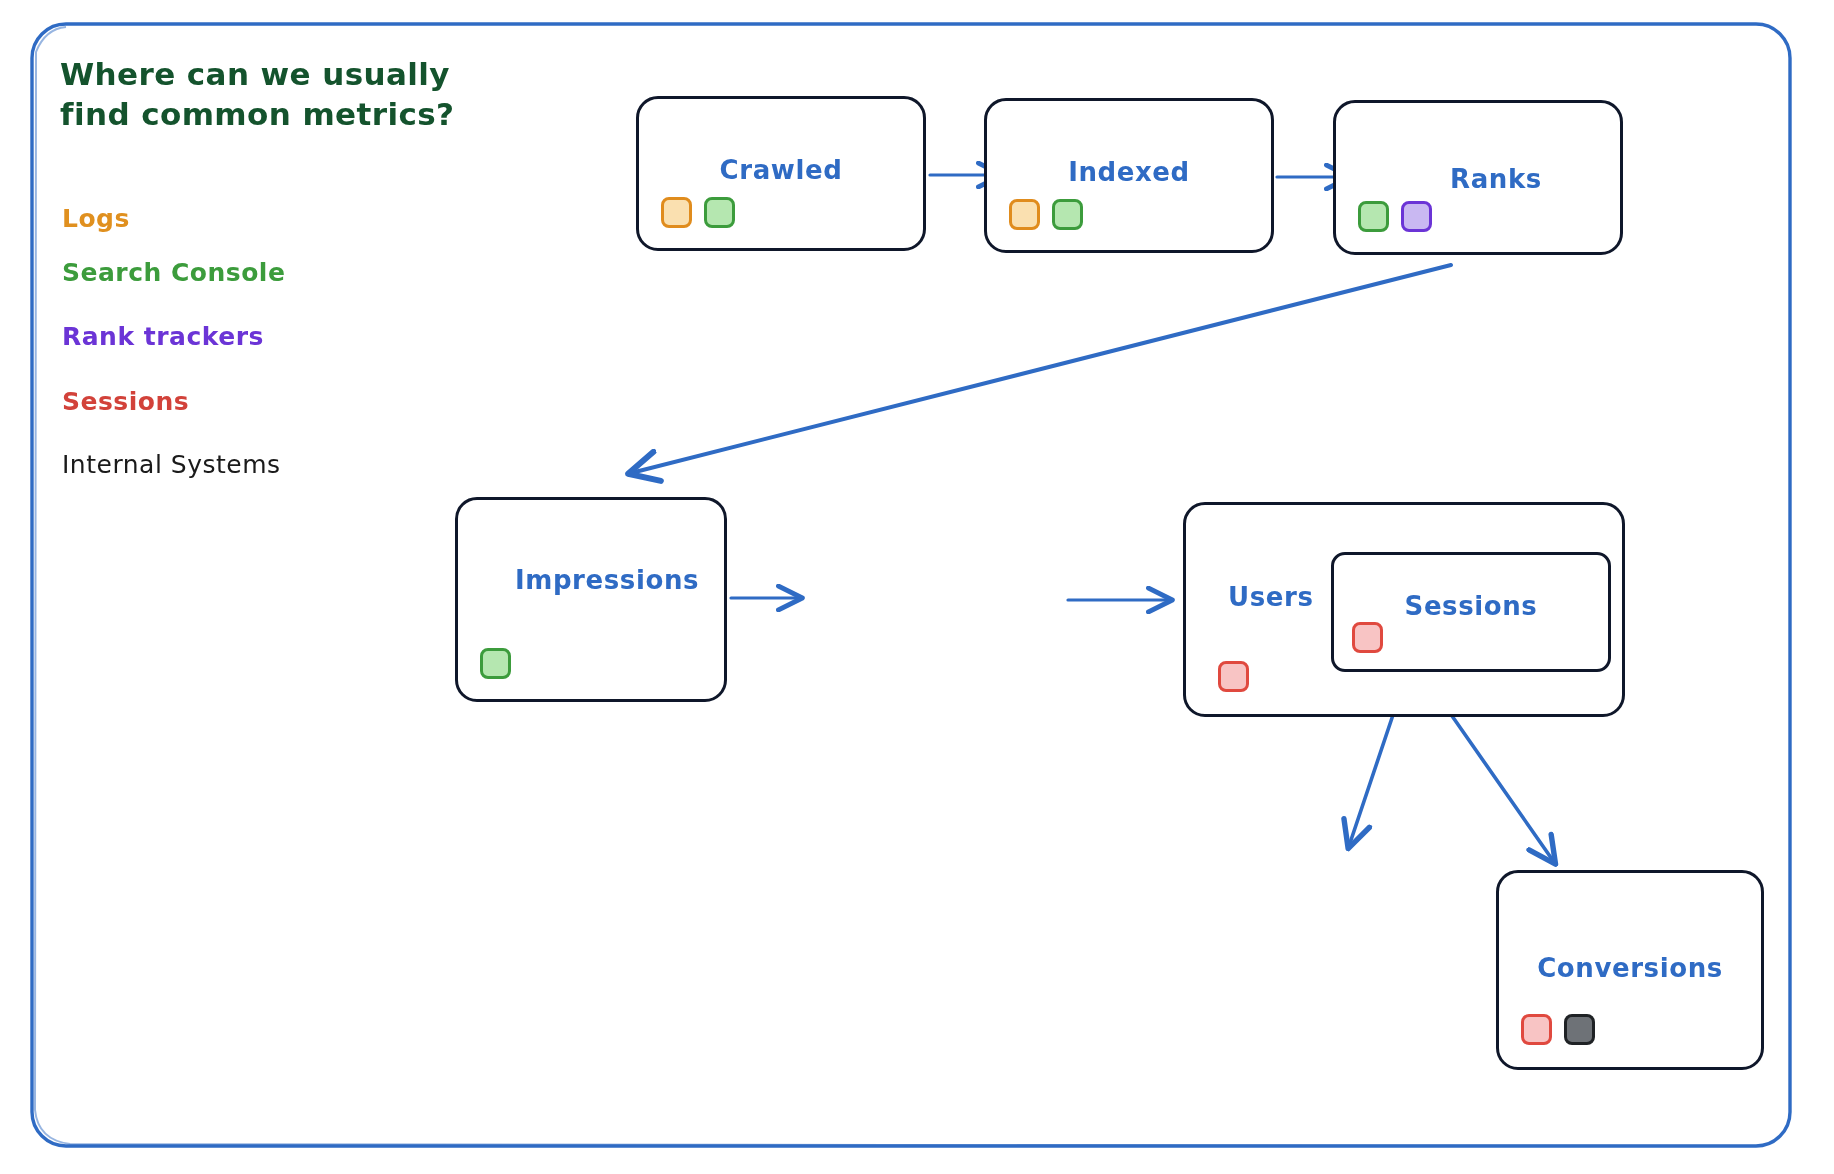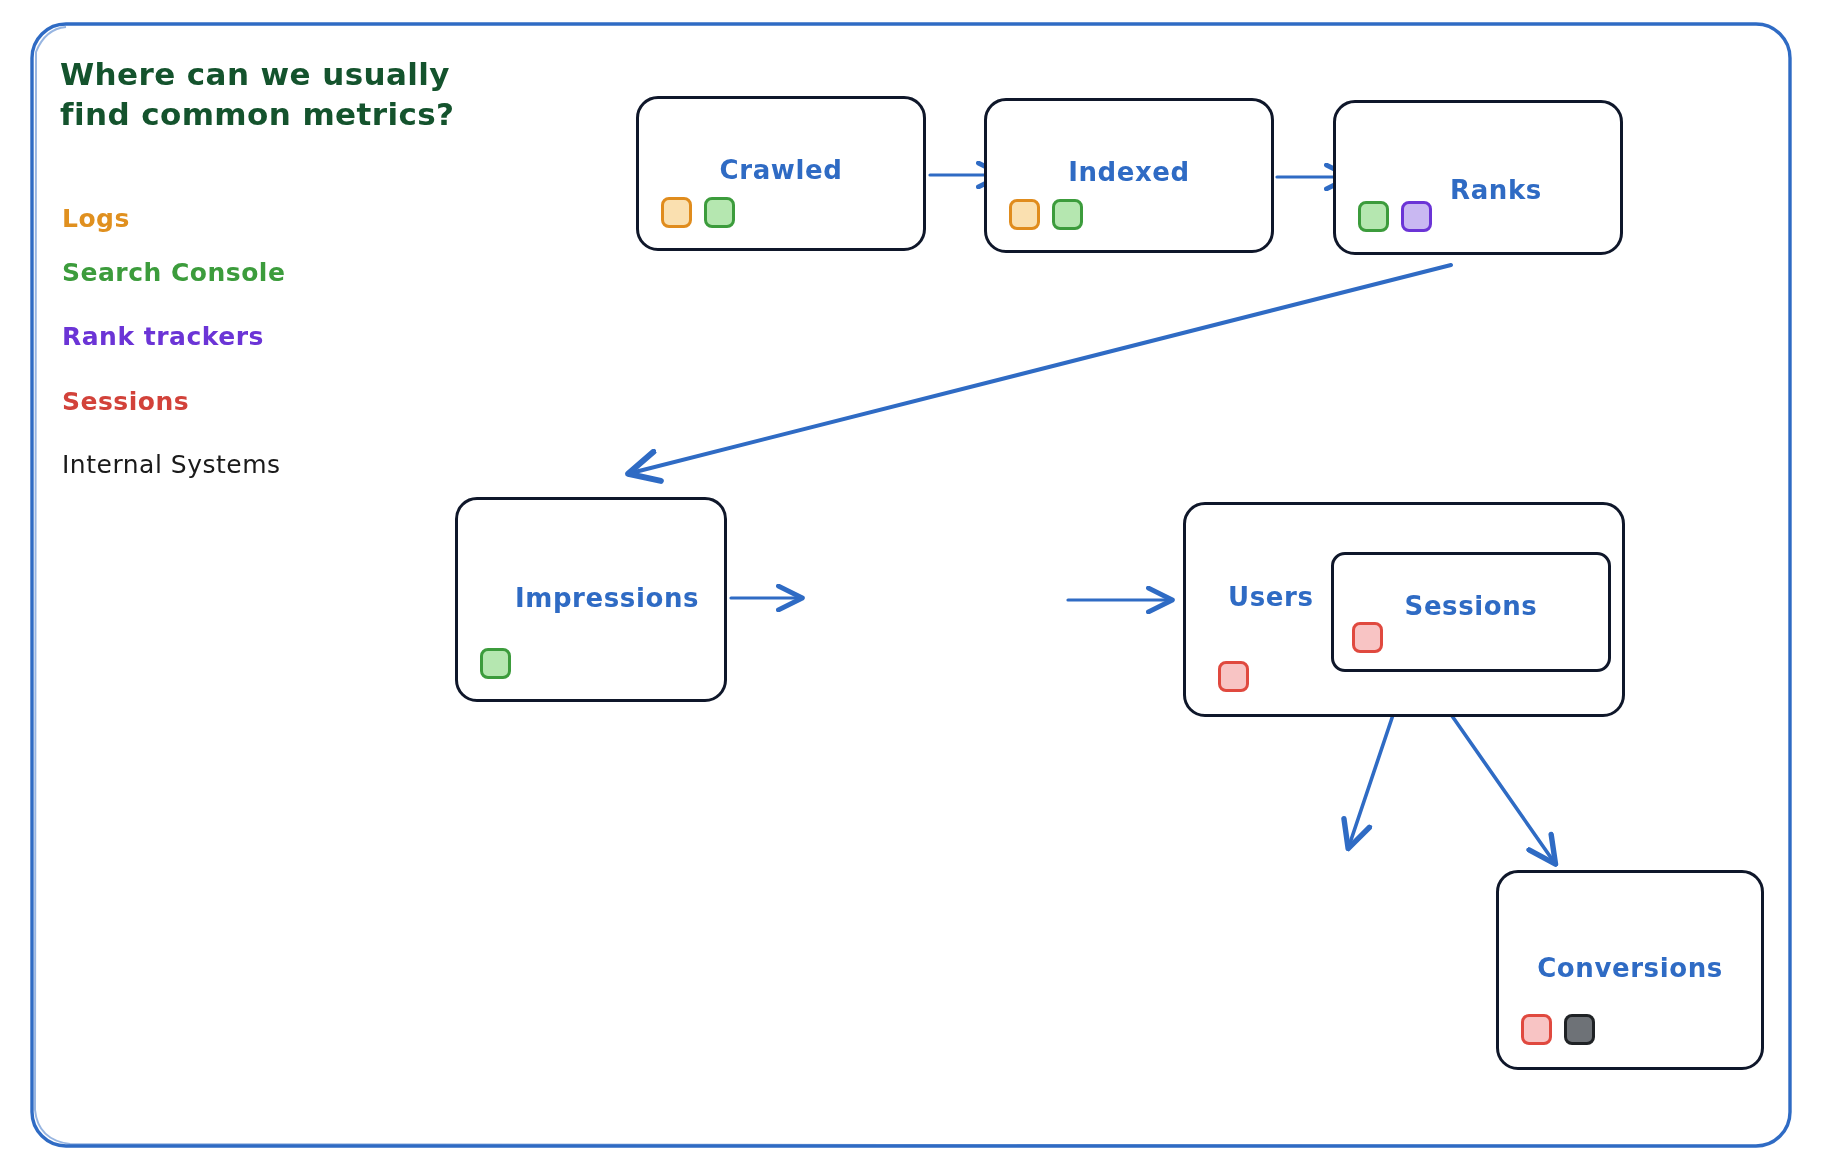--- a/index.html
+++ b/index.html
@@ -134,29 +134,29 @@
 
   <div class="node" style="left:984px; top:98px; width:290px; height:155px;">
     <div class="node-label" style="top:56px;">Indexed</div>
     <div class="chips" style="left:22px; bottom:20px;">
       <div class="chip chip-logs"></div>
       <div class="chip chip-gsc"></div>
     </div>
   </div>
 
   <div class="node" style="left:1333px; top:100px; width:290px; height:155px;">
-    <div class="node-label" style="top:72px;padding-left:36px;">Ranks</div>
+    <div class="node-label" style="top:61px;padding-left:36px;">Ranks</div>
     <div class="chips" style="left:22px; bottom:20px;">
       <div class="chip chip-gsc"></div>
       <div class="chip chip-rank"></div>
     </div>
   </div>
 
   <div class="node" style="left:455px; top:497px; width:272px; height:205px;">
-    <div class="node-label" style="top:83px;padding-left:32px;">Impressions</div>
+    <div class="node-label" style="top:65px;padding-left:32px;">Impressions</div>
     <div class="chips" style="left:22px; bottom:20px;">
       <div class="chip chip-gsc"></div>
     </div>
   </div>
 
 
   <div class="node" style="left:1183px; top:490px; width:442px; height:215px;margin-top:12px;">
     <div class="node-label left-align" style="top:77px; left:42px; right:auto;">Users</div>
     <div class="chips" style="left:32px; bottom:22px;">
       <div class="chip chip-analytics"></div>

